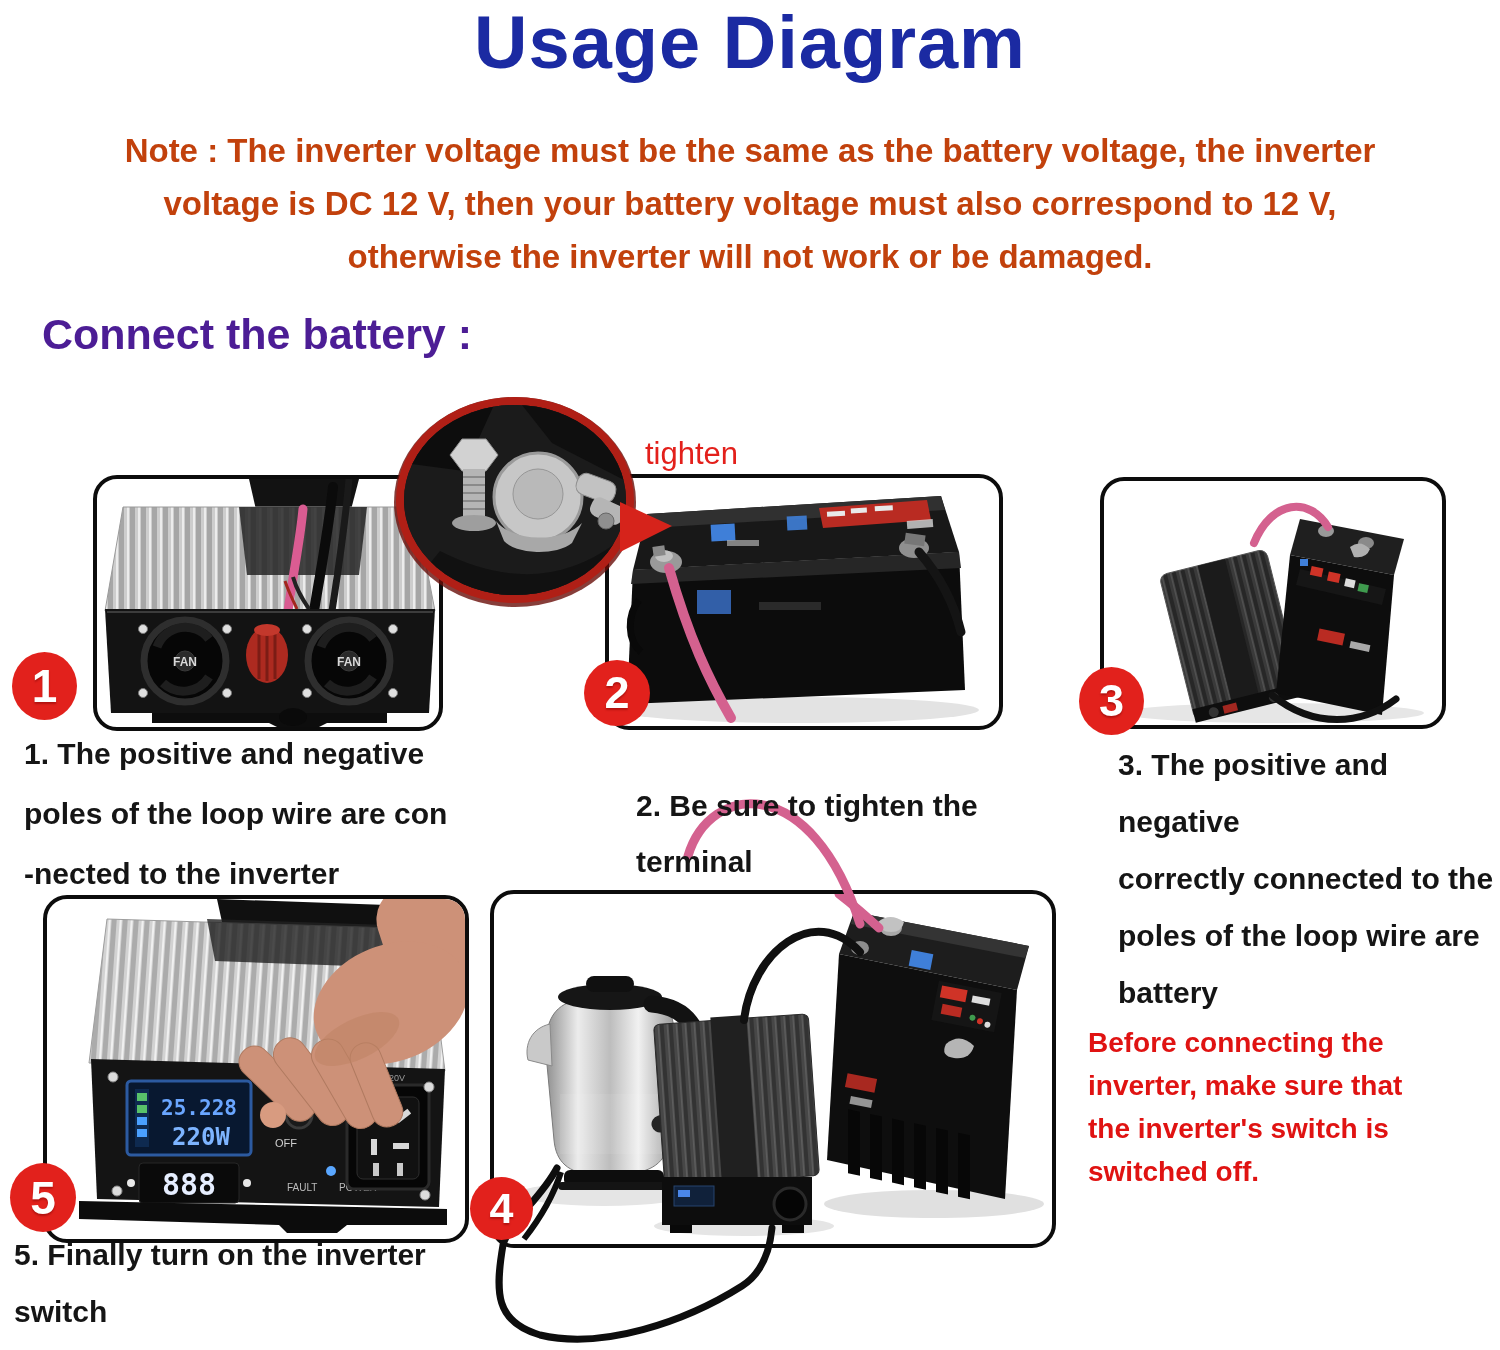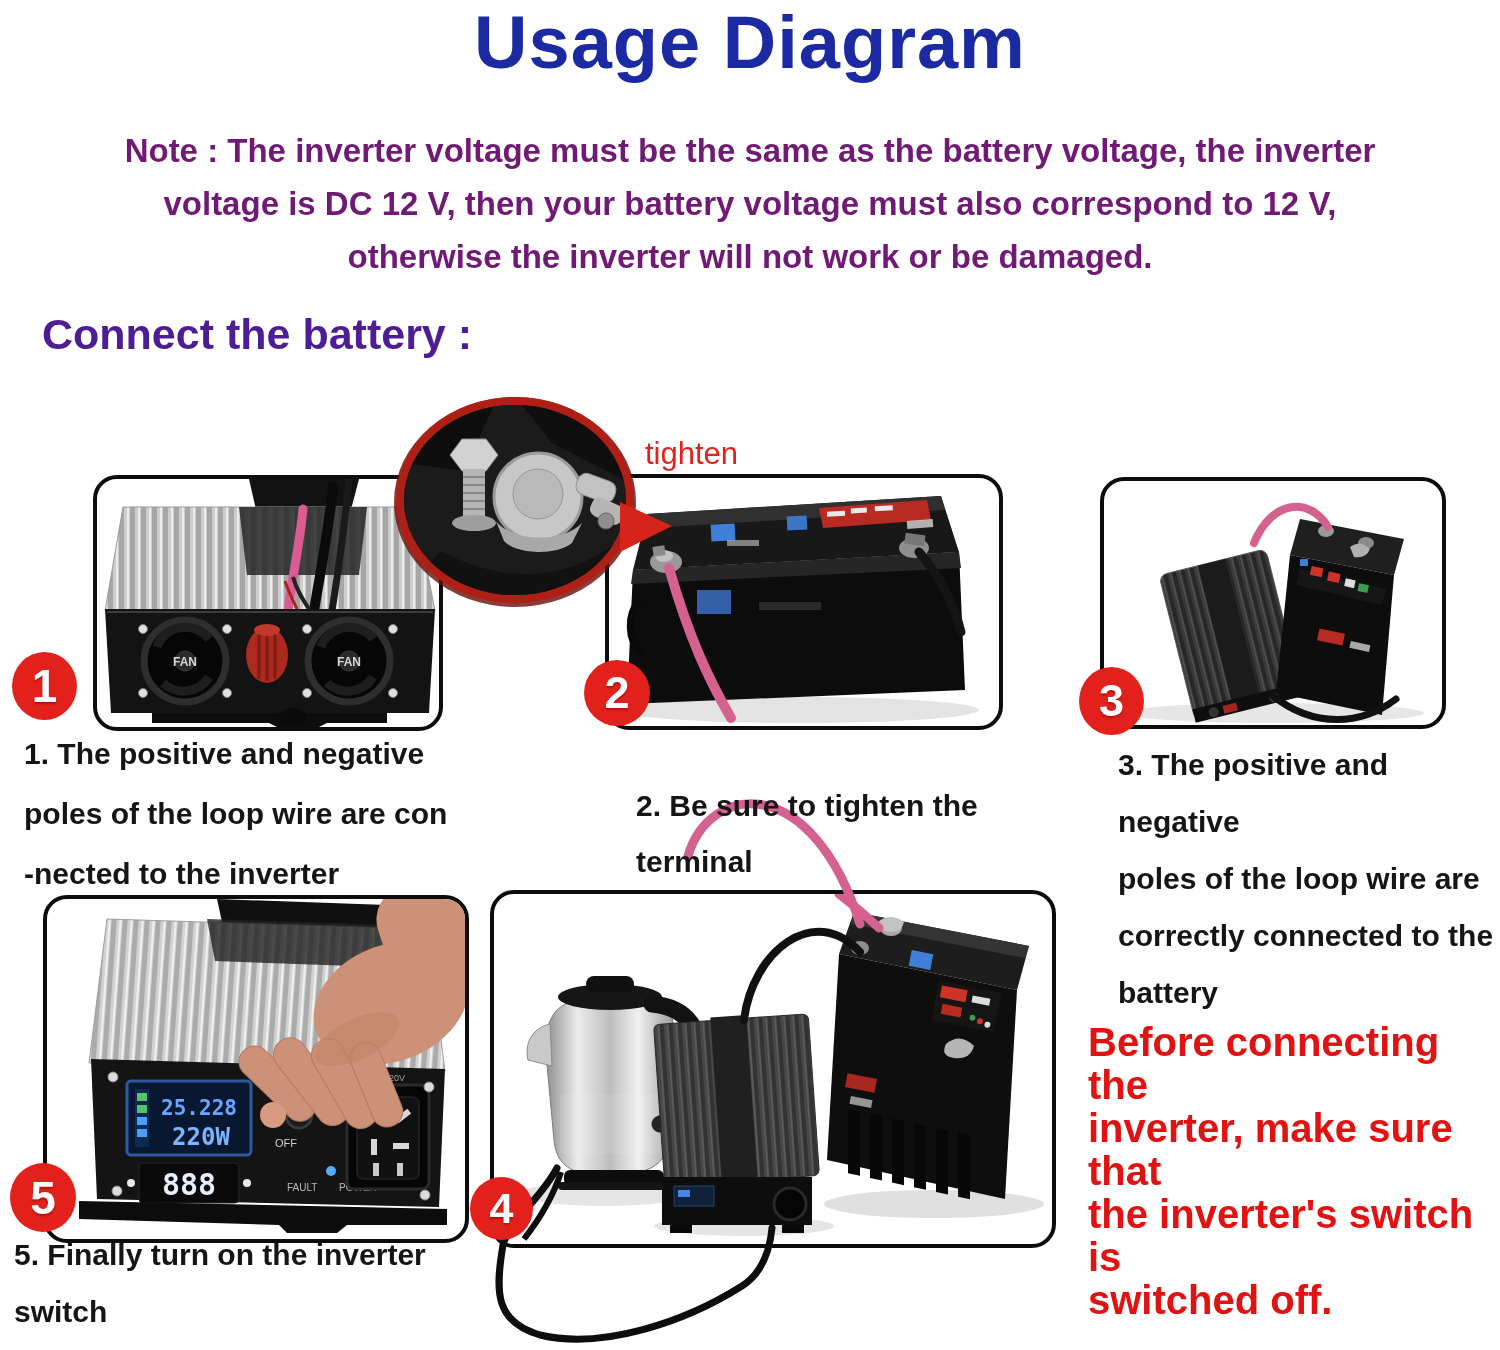--- a/index.html
+++ b/index.html
@@ -7,31 +7,31 @@
     position:relative; width:1500px; height:1350px; background:#ffffff;
     font-family:"Liberation Sans", sans-serif; overflow:hidden; color:#111;
   }
   .abs { position:absolute; }
   .title {
     left:0; right:0; top:0; text-align:center;
     font-size:74px; font-weight:bold; color:#1b2aa2; letter-spacing:1px;
   }
   .note {
     left:0; right:0; top:124px; text-align:center;
-    font-size:33px; font-weight:bold; color:#701a75; line-height:53px;
+    font-size:33px; font-weight:bold; color:#c2410c; line-height:53px;
   }
   .heading { left:42px; top:310px; font-size:43px; font-weight:bold; color:#4c1d95; }
   .tighten-label { left:645px; top:436px; font-size:31px; font-weight:normal; color:#e3201b; }
   .caption { font-size:30px; font-weight:bold; color:#151515; }
   .c1 { left:24px; top:724px; line-height:60px; }
   .c2 { left:636px; top:778px; line-height:56px; }
   .c3 { left:1082px; top:736px; line-height:57px;margin-left:36px; }
   .c4 { left:490px; top:1266px; width:558px; text-align:center; }
   .c5 { left:14px; top:1226px; line-height:57px; }
-  .warning { left:1088px; top:1021px; font-size:40px; font-weight:bold; color:#e01312; line-height:43px; }
+  .warning { left:1088px; top:1021px; font-size:28px; font-weight:bold; color:#e01312; line-height:43px; }
   .panel {
     position:absolute; border:4px solid #0c0c0c; border-radius:24px;
     background:#ffffff; overflow:hidden;
   }
   .p1 { left:55px;   top:475px; width:342px; height:248px;margin-left:38px; }
   .p2 { left:605px;  top:474px; width:390px; height:248px; }
   .p3 { left:1100px; top:477px; width:338px; height:244px; }
   .p4 { left:490px;  top:890px; width:558px; height:350px; }
   .p5 { left:43px;   top:895px; width:418px; height:340px; }
   .panel svg { display:block; width:100%; height:100%; }
@@ -402,22 +402,22 @@
     <div>1. The positive and negative</div>
     <div>poles of the loop wire are con</div>
     <div>-nected to the inverter</div>
   </div>
   <div class="abs caption c2">
     <div>2. Be sure to tighten the</div>
     <div>terminal</div>
   </div>
   <div class="abs caption c3">
     <div>3. The positive and negative</div>
+    <div>correctly connected to the</div>
     <div>poles of the loop wire are</div>
-    <div>correctly connected to the</div>
     <div>battery</div>
   </div>
   <div class="abs caption c5">
     <div>5. Finally turn on the inverter</div>
     <div>switch</div>
   </div>
 
   <div class="abs warning">
     <div>Before connecting the</div>
     <div>inverter, make sure that</div>

